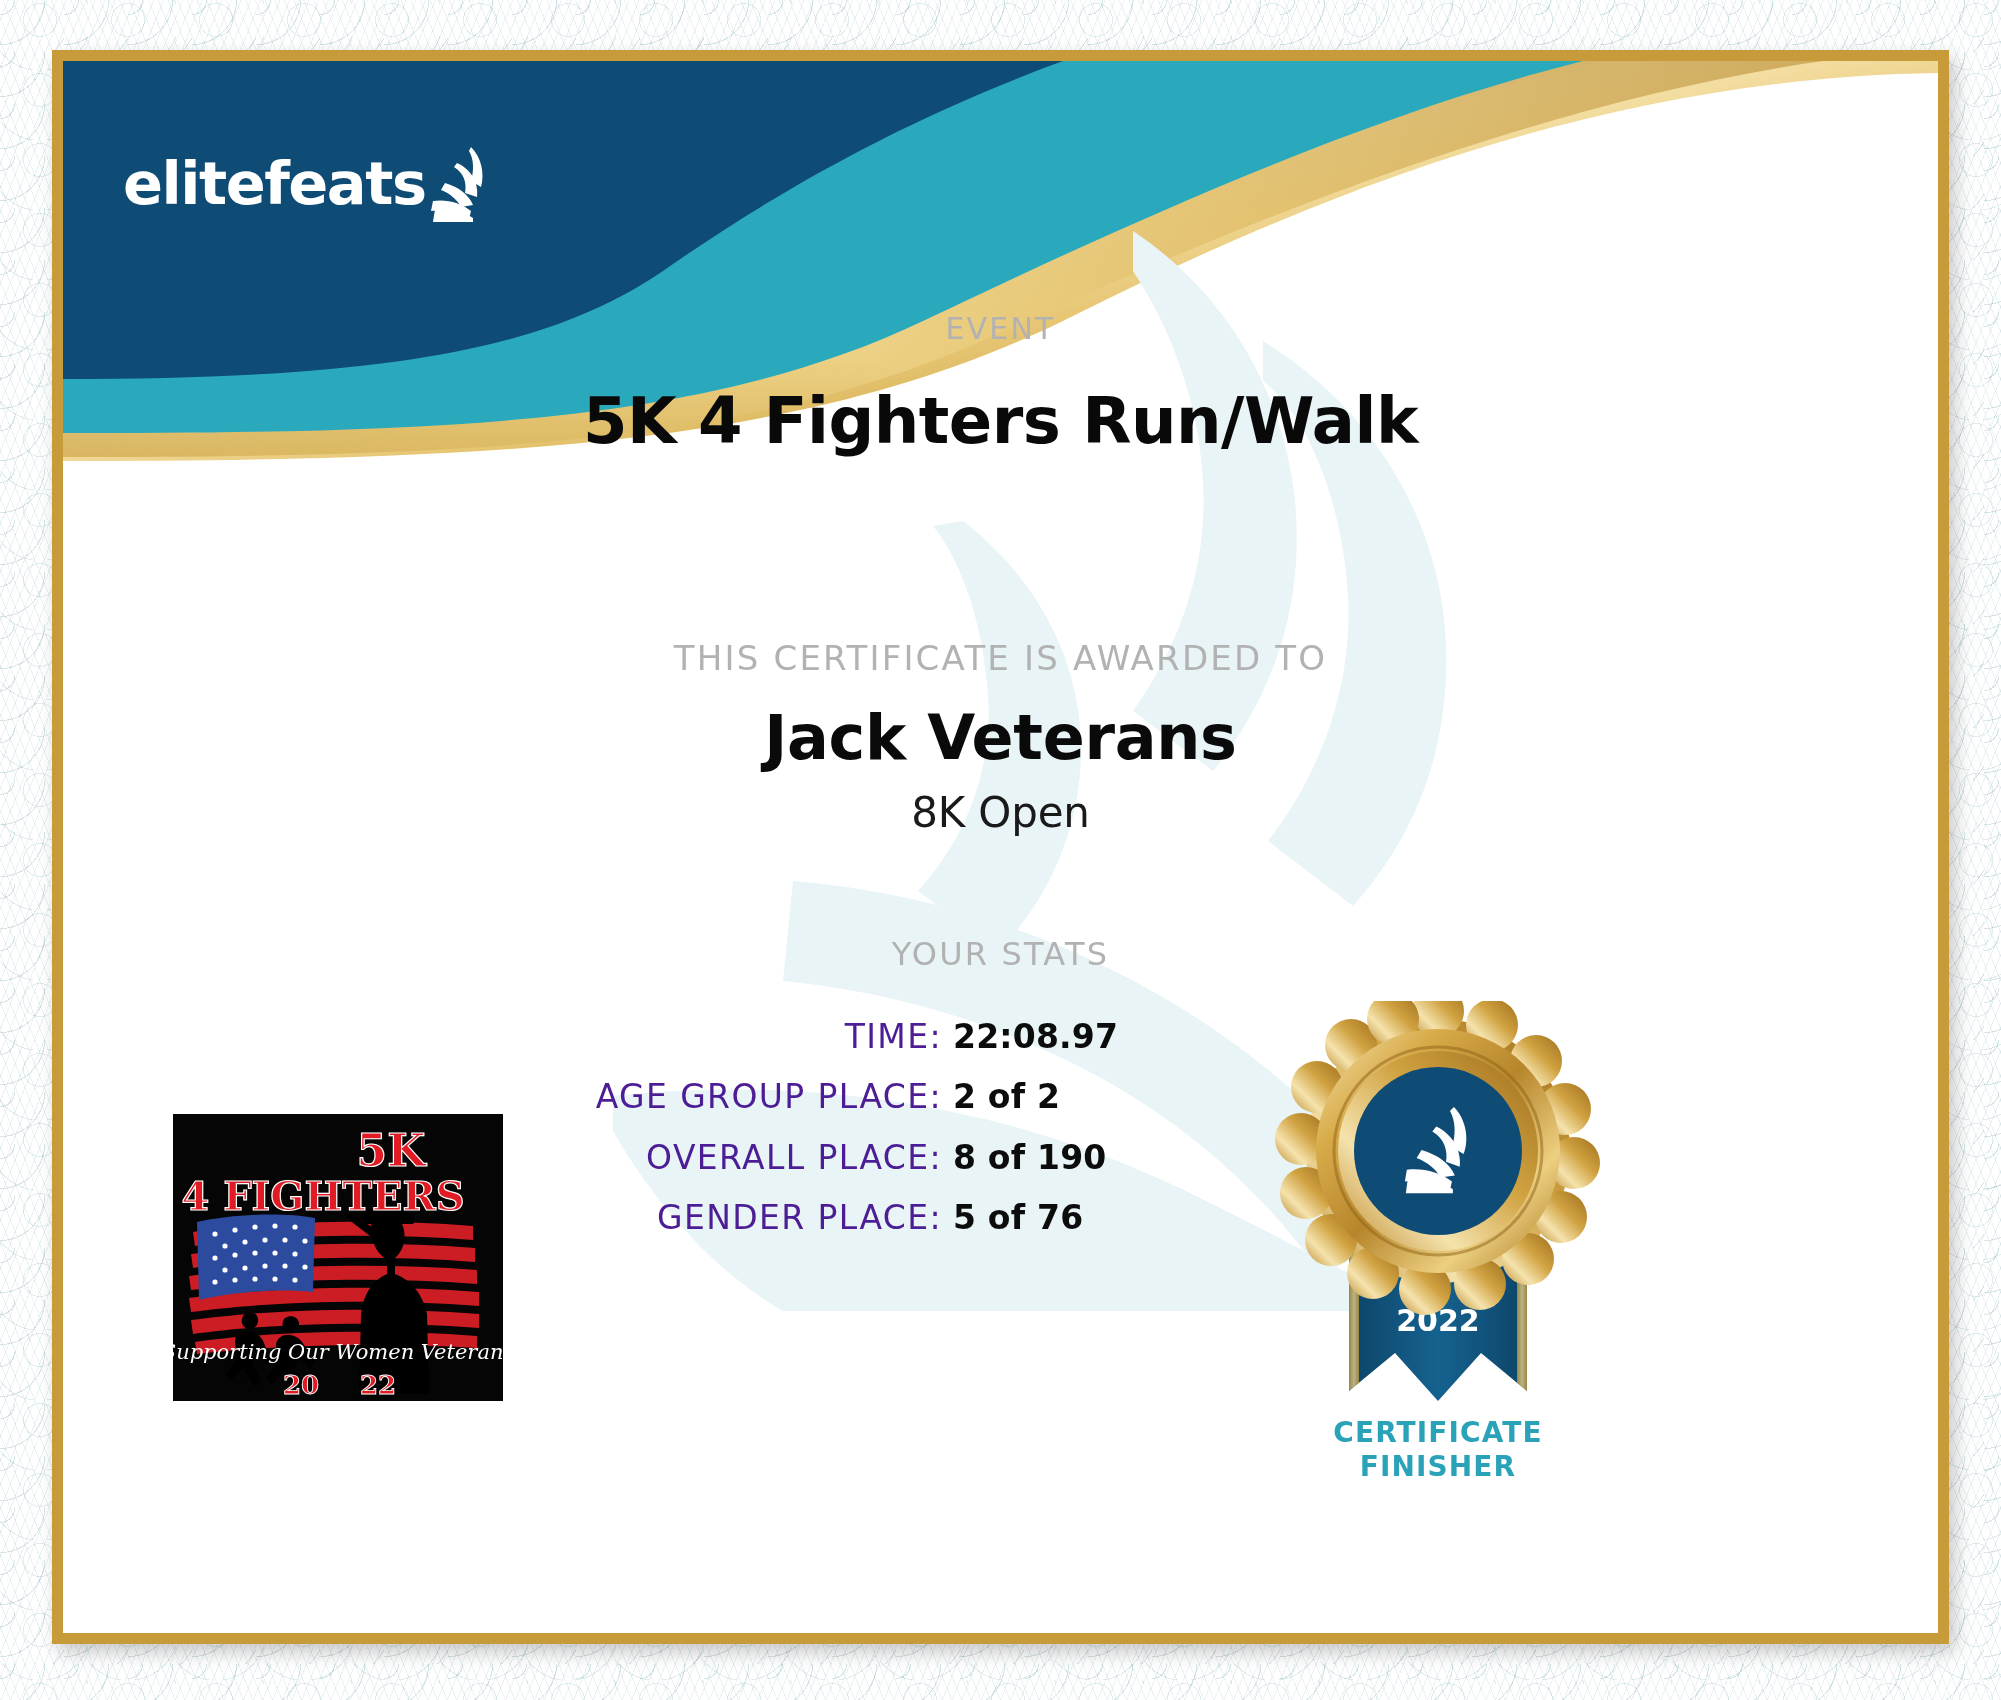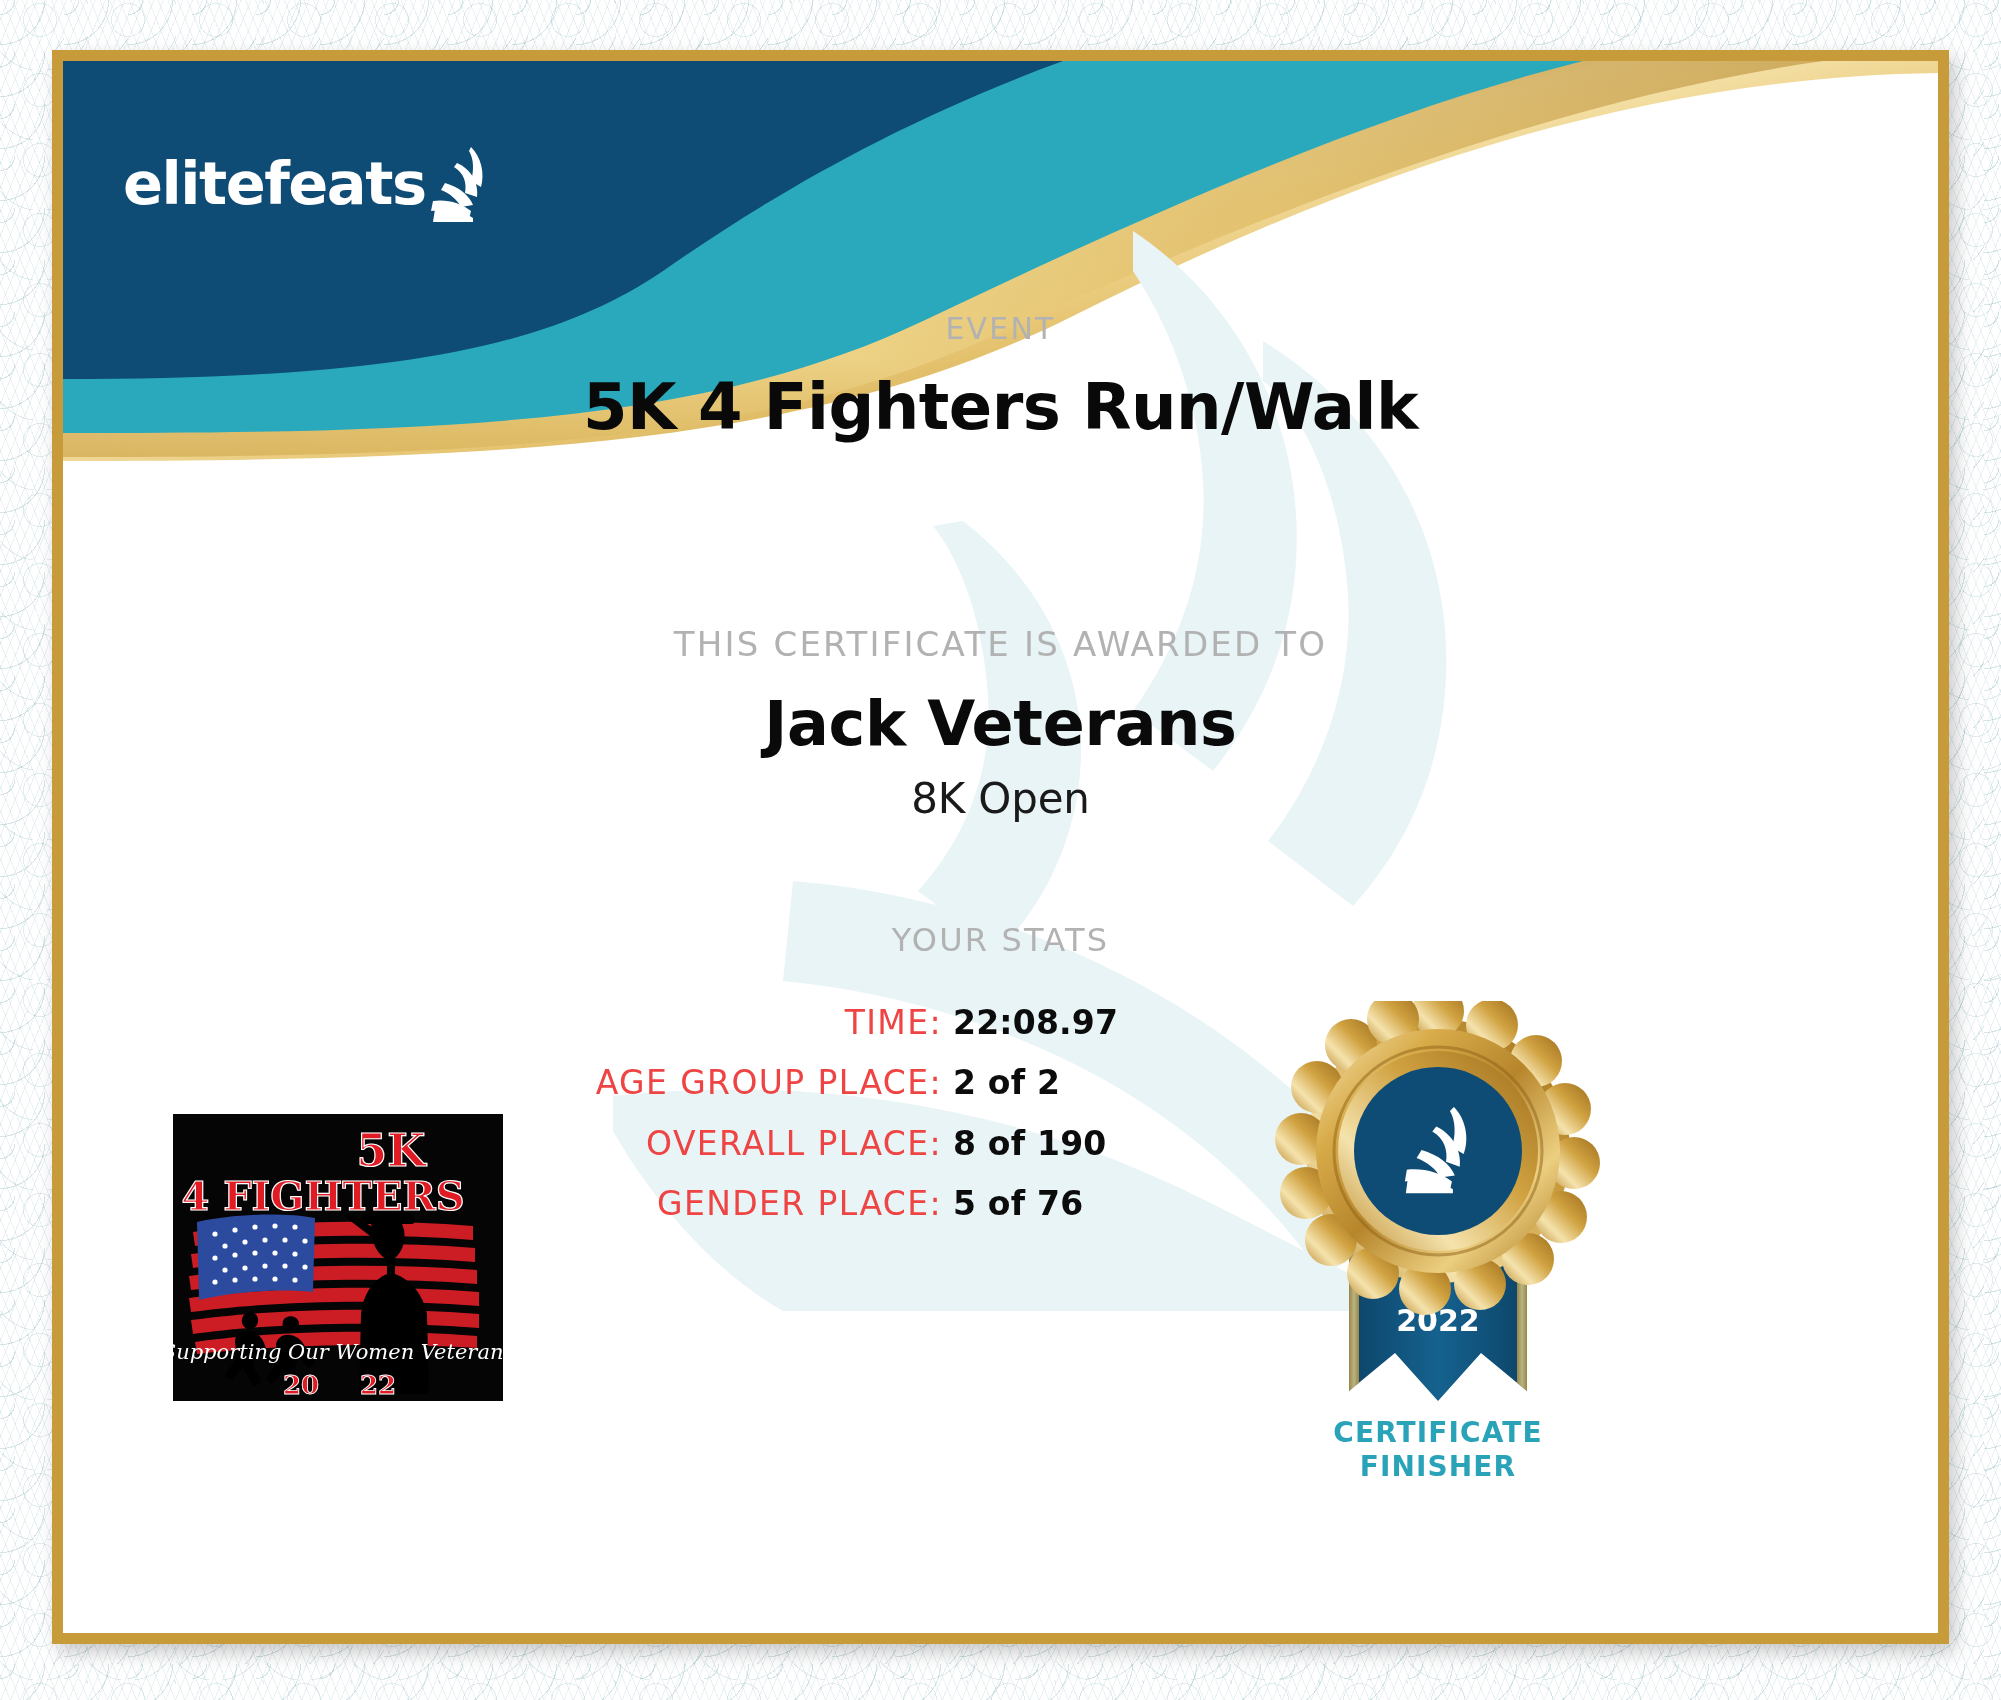--- a/index.html
+++ b/index.html
@@ -107,21 +107,21 @@
 
   .label-caps {
     font-family: "DejaVu Sans", sans-serif;
     color: #b2b2b2;
     letter-spacing: 2.2px;
     font-weight: normal;
   }
 
   .event-label {
     font-size: 30px;
-    margin-bottom: 26px;
+    margin-bottom: 40px;
   }
 
   .event-name {
     font-family: "DejaVu Sans", sans-serif;
     font-size: 64px;
     font-weight: bold;
     color: #090909;
     letter-spacing: -0.5px;
     line-height: 1.1;
   }
@@ -166,21 +166,21 @@
   .stat-row {
     display: flex;
     align-items: baseline;
     justify-content: flex-start;
     font-family: "DejaVu Sans", sans-serif;
     line-height: 1.35;
   }
   .stat-key {
     width: 890px;
     text-align: right;
-    color: #ef4444;
+    color: #4c1d95;
     font-size: 33px;
     letter-spacing: 1.4px;
     padding-right: 11px;
     white-space: nowrap;
   }
   .stat-val {
     color: #0c0c0c;
     font-size: 33px;
     font-weight: bold;
     letter-spacing: 0.2px;

